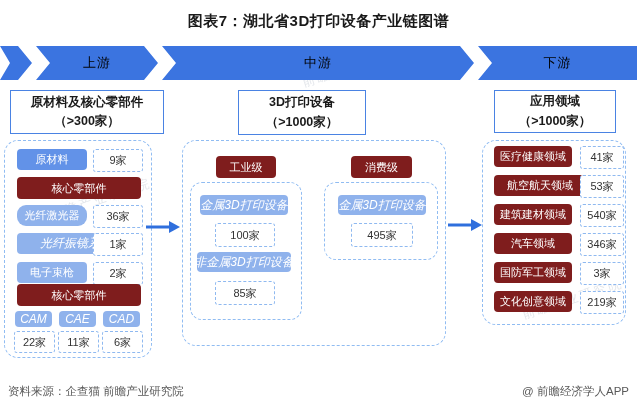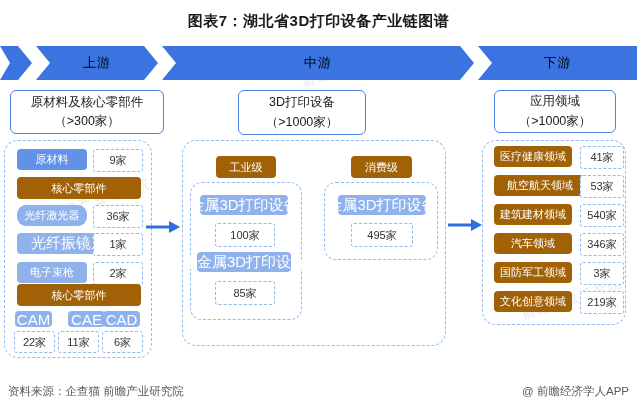--- a/index.html
+++ b/index.html
@@ -18,32 +18,32 @@
     color:#000000;font-size:13px;letter-spacing:1px;
   }
   .seg-chev{clip-path:polygon(0 0,calc(100% - 14px) 0,100% 50%,calc(100% - 14px) 100%,0 100%,14px 50%);}
   .seg-lead{left:0;width:32px;clip-path:polygon(0 0,18px 0,32px 50%,18px 100%,0 100%,10px 50%);}
   .seg-up{left:36px;width:122px;}
   .seg-mid{left:162px;width:312px;}
   .seg-down{left:478px;width:159px;clip-path:polygon(14px 50%,0 0,100% 0,100% 100%,0 100%);}
   
   .hdr-box{
     position:absolute;display:flex;flex-direction:column;align-items:center;justify-content:center;
-    border:1px solid #4a83e3;border-radius:6px;background:#fff;
-    font-size:12.5px;font-weight:normal;color:#1a1a1a;line-height:1.55;text-align:center;
+    border:1px solid #4a83e3;border-radius:0;background:#fff;
+    font-size:12.5px;font-weight:bold;color:#1a1a1a;line-height:1.55;text-align:center;
   }
   .dashed-container{position:absolute;border:1.5px dashed #90bcf2;border-radius:14px;background:transparent;}
   .btn{
     position:absolute;display:flex;align-items:center;justify-content:center;
     color:#fff;font-size:11px;border-radius:4px;white-space:nowrap;
   }
-  .btn.solid{background:#a16207;}
+  .btn.solid{background:#7f1d1d;}
   .btn.medium{background:#6292e8;}
   .btn.light{background:#8fb2ec;}
-  .btn.small{font-size:15px;}
+  .btn.small{font-size:12px;font-style:italic;}
   .num{
     position:absolute;display:flex;align-items:center;justify-content:center;
     border:1px dashed #8fb9f0;border-radius:3px;background:#fff;
     color:#333;font-size:11px;white-space:nowrap;
   }
   .arrow{position:absolute;}
   .footer-text{position:absolute;top:384px;font-size:11.5px;color:#595959;}
   .footer-left{left:8px;}
   .footer-right{right:8px;}
   .stamp{
@@ -89,21 +89,21 @@
 
     <div class="btn light small" style="left:12px;top:92px;width:70px;height:21px;padding-left:24px;">光纤振镜系统</div>
     <div class="num" style="left:88px;top:92px;width:48px;height:21px;">1家</div>
 
     <div class="btn light" style="left:12px;top:121px;width:70px;height:21px;">电子束枪</div>
     <div class="num" style="left:88px;top:121px;width:48px;height:21px;">2家</div>
 
     <div class="btn solid" style="left:12px;top:143px;width:124px;height:22px;">核心零部件</div>
 
     <div class="btn light small" style="left:10px;top:170px;width:37px;height:16px;">CAM</div>
-    <div class="btn light small" style="left:63px;top:170px;width:37px;height:16px;">CAE</div>
+    <div class="btn light small" style="left:54px;top:170px;width:37px;height:16px;">CAE</div>
     <div class="btn light small" style="left:98px;top:170px;width:37px;height:16px;">CAD</div>
 
     <div class="num" style="left:9px;top:190px;width:39px;height:20px;">22家</div>
     <div class="num" style="left:53px;top:190px;width:39px;height:20px;">11家</div>
     <div class="num" style="left:97px;top:190px;width:39px;height:20px;">6家</div>
   </div>
 
   <svg class="arrow" style="left:146px;top:220px;" width="34" height="14">
     <line x1="0" y1="7" x2="24" y2="7" stroke="#2f6fdd" stroke-width="3"></line>
     <polygon points="23,1 34,7 23,13" fill="#2f6fdd"></polygon>

